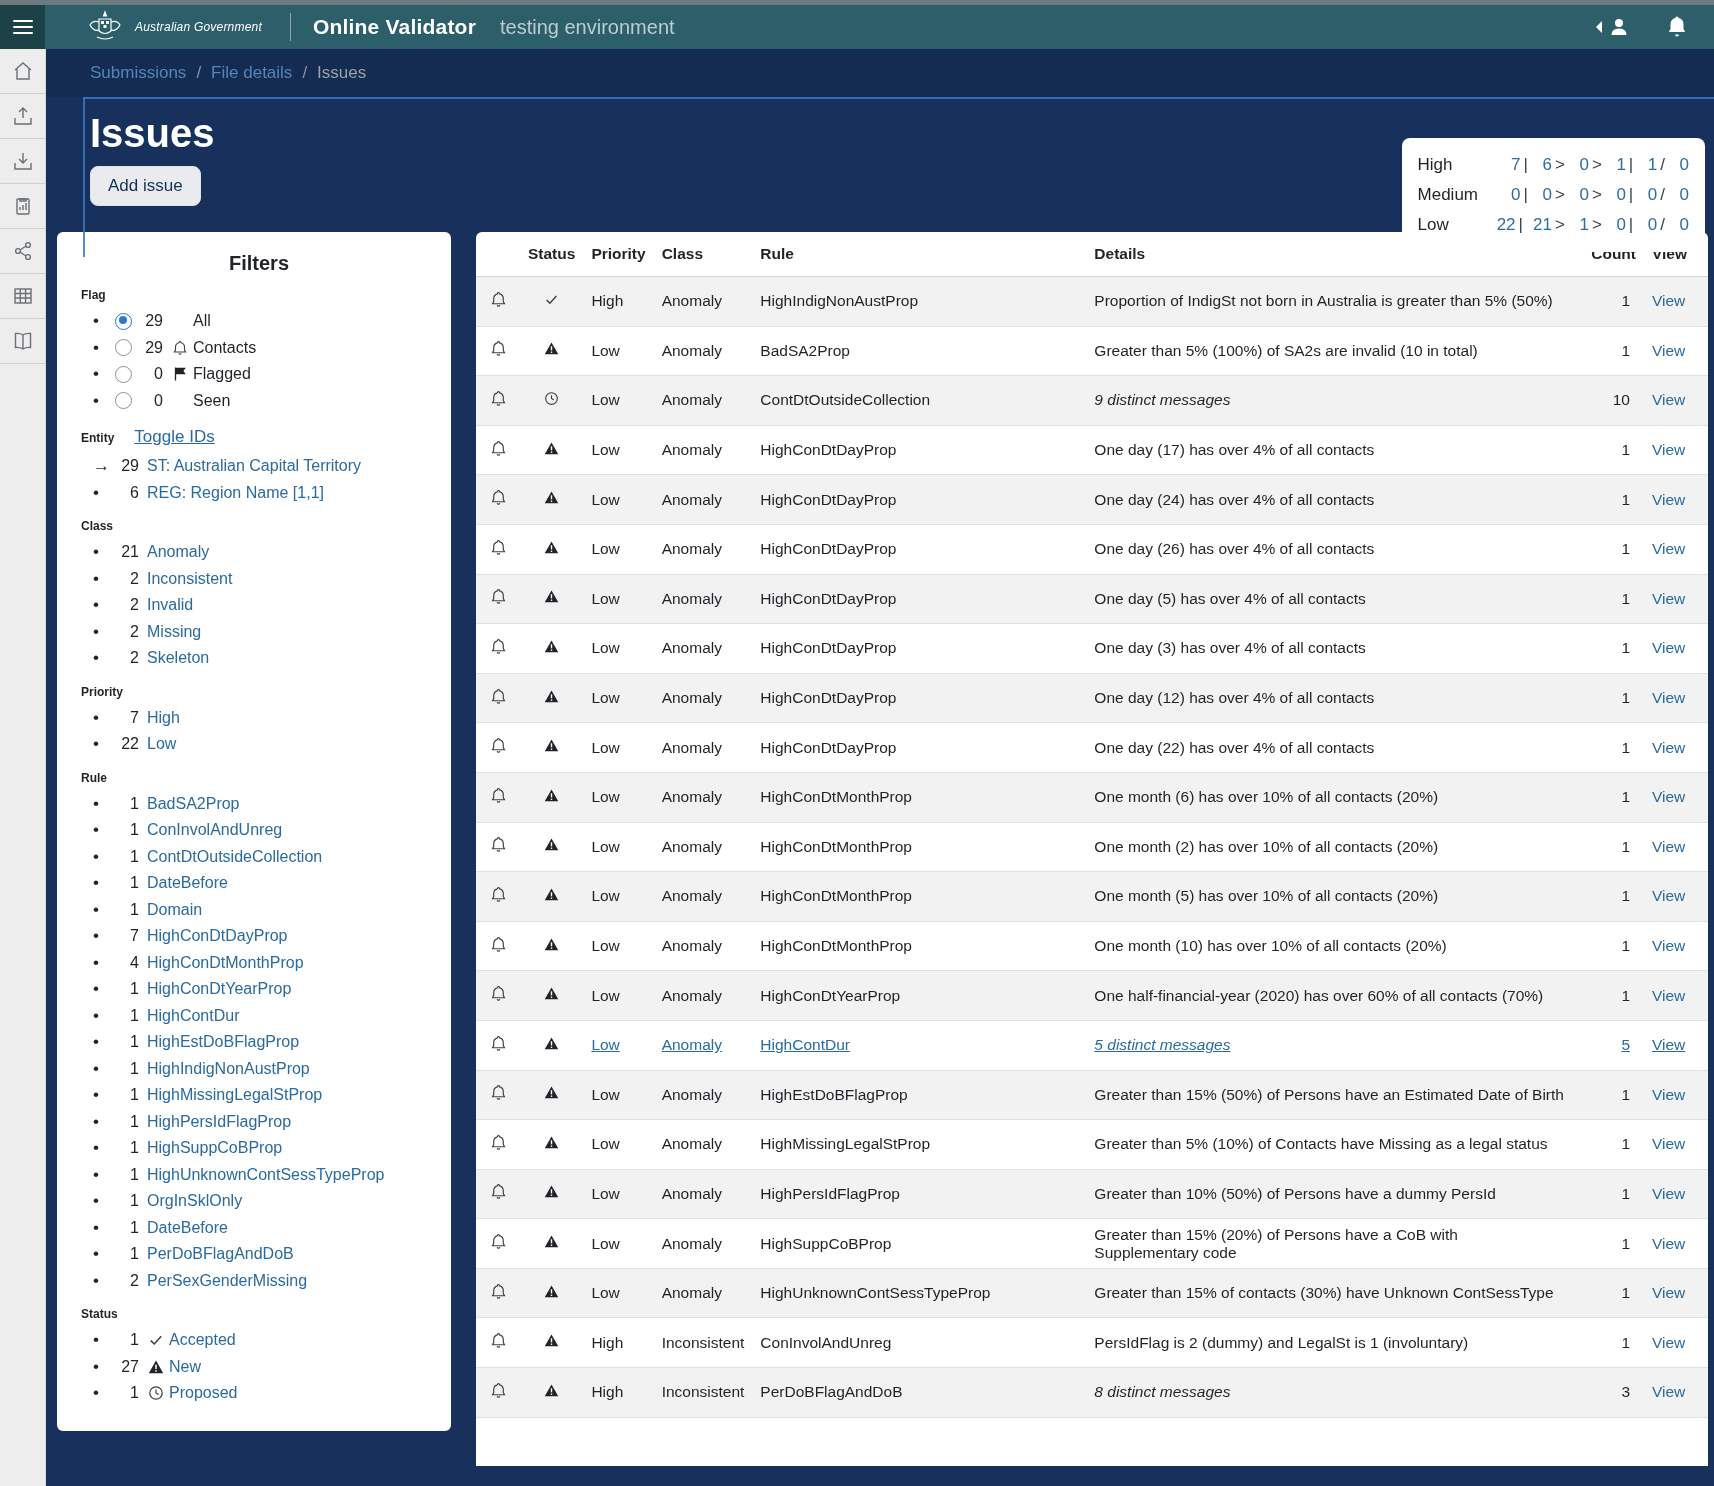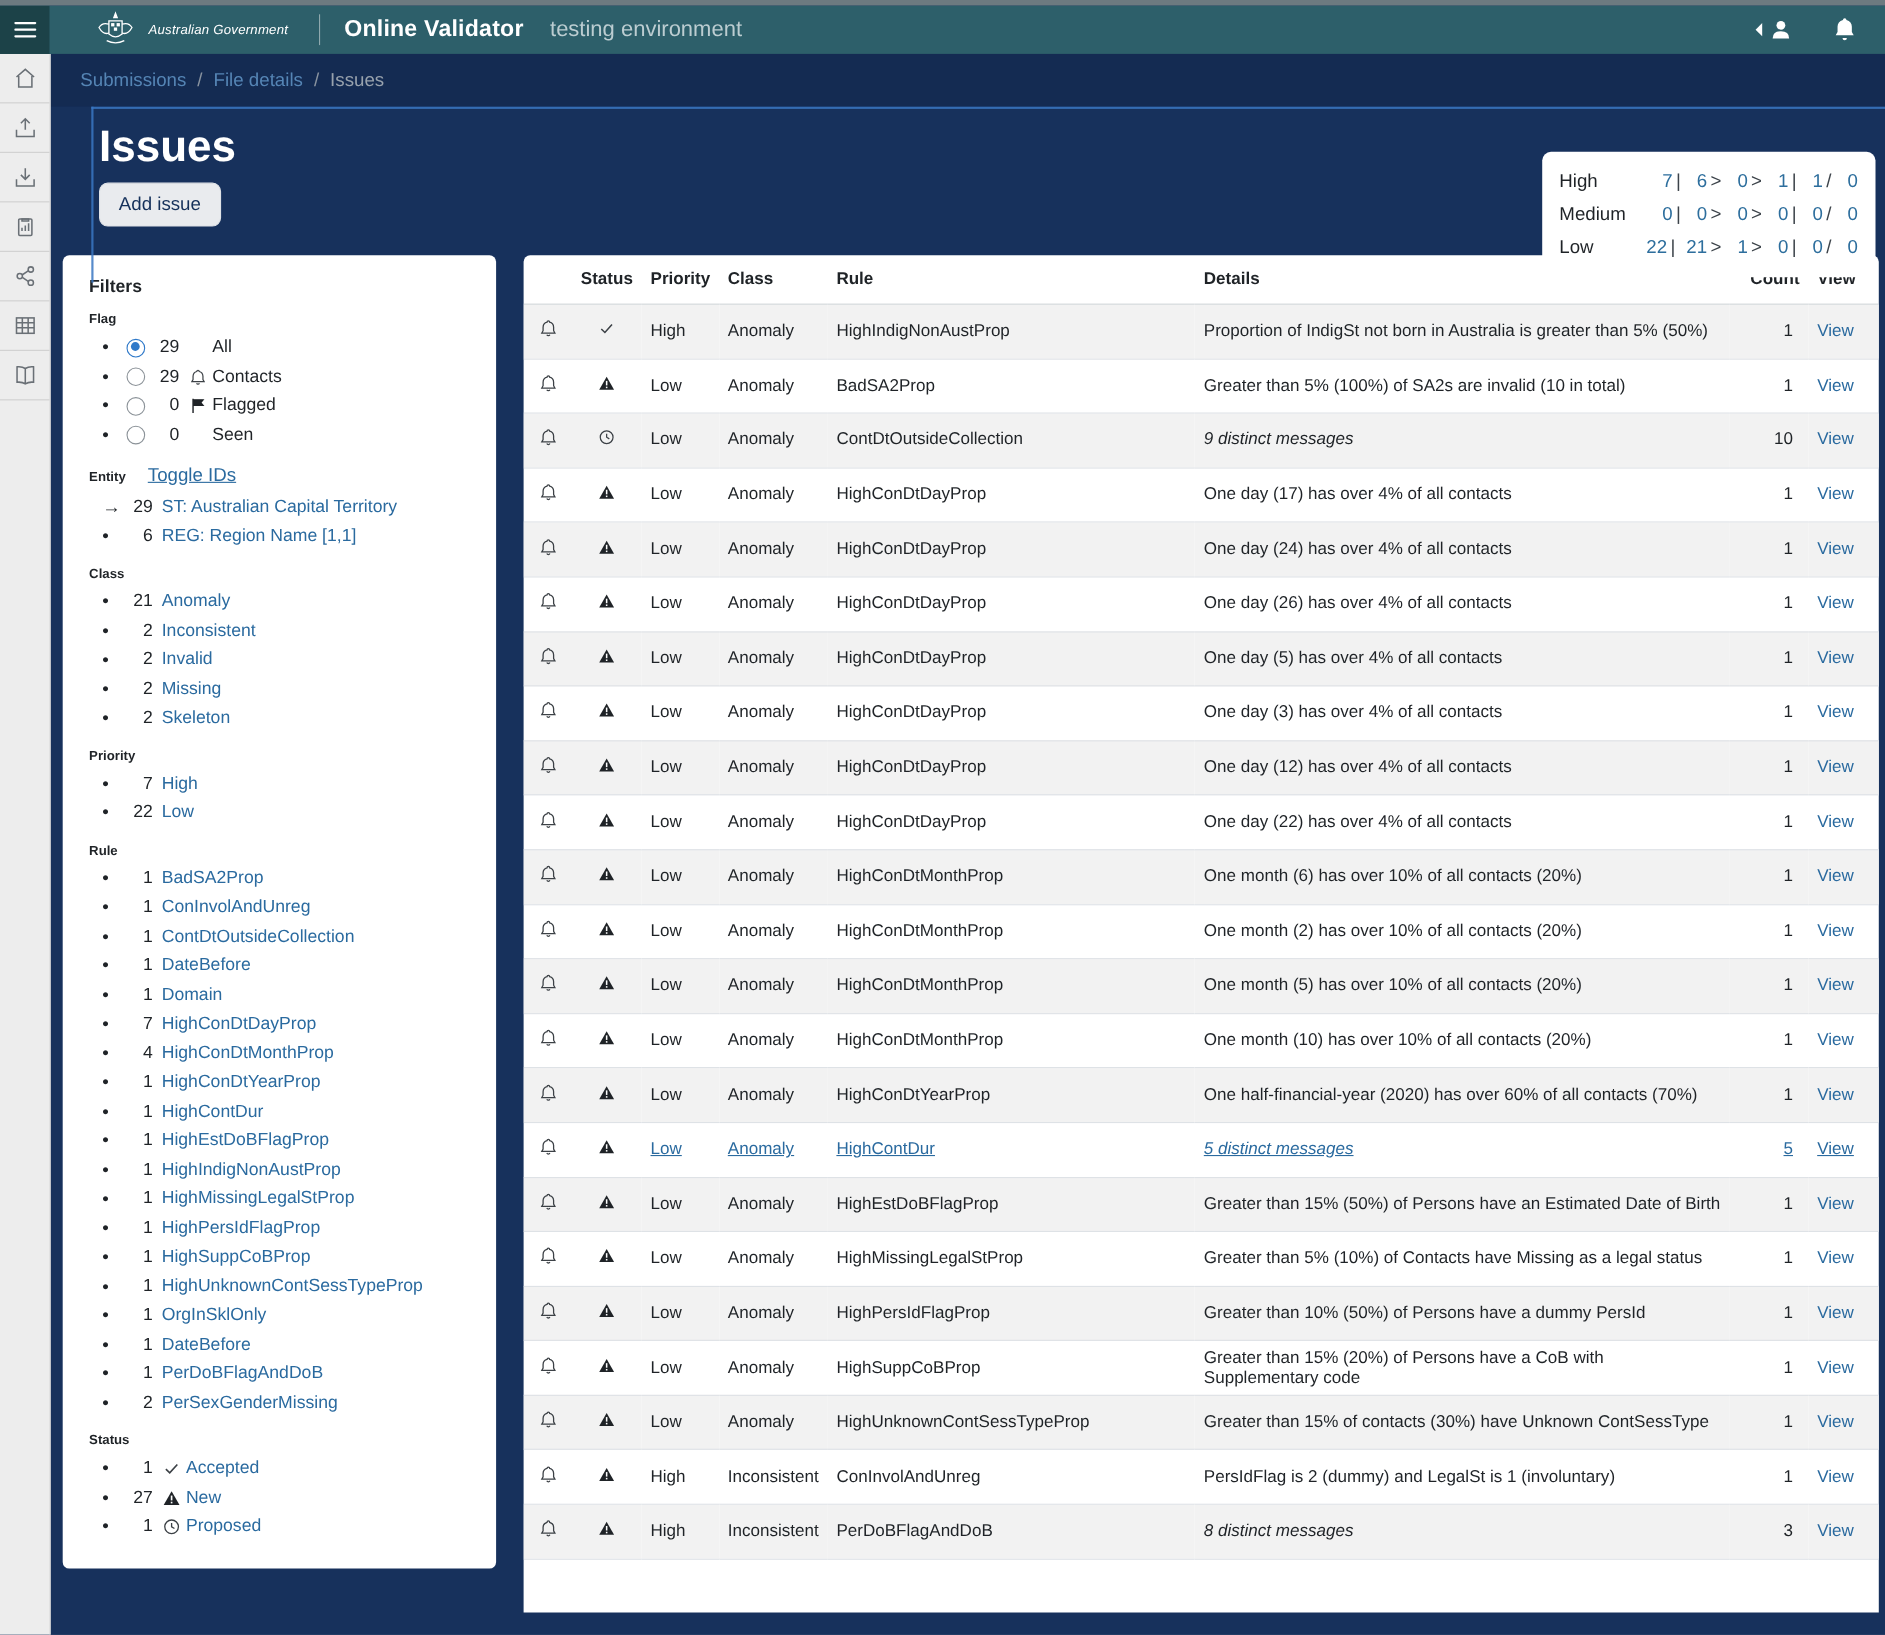--- a/index.html
+++ b/index.html
@@ -16,21 +16,21 @@
   .appbar .vline{width:1px;height:28px;background:#8fa9ae;margin:0 22px 0 28px;}
   .apptitle{color:#fff;font-size:21px;font-weight:700;letter-spacing:.2px;}
   .appenv{color:#bccdd1;font-size:20px;margin-left:24px;}
   .appbar-right{margin-left:auto;display:flex;align-items:center;gap:36px;padding-right:26px;}
   .appbar-right .grp{display:flex;align-items:center;gap:4px;cursor:pointer;}
   
   .rail{position:absolute;left:0;top:49px;bottom:0;width:45px;background:#ededed;border-right:1px solid #d7d7d7;z-index:20;}
   .rail .cell{height:44px;display:flex;align-items:center;justify-content:center;border-bottom:1px solid #cfcfcf;cursor:pointer;}
   .rail svg{stroke:#6a7076;fill:none;stroke-width:1.4;}
   
-  .crumbbar{position:absolute;left:45px;right:0;top:49px;height:48px;background:#142b52;display:flex;align-items:center;padding-left:28px;font-size:17px;}
+  .crumbbar{position:absolute;left:45px;right:0;top:49px;height:48px;background:#142b52;display:flex;align-items:center;padding-left:45px;font-size:17px;}
   .crumbbar a{color:#5585b5;text-decoration:none;cursor:pointer;}
   .crumbbar .sep{color:#8a94a0;margin:0 10px;}
   .crumbbar .cur{color:#98a2ad;}
   
   .mainwrap{position:absolute;left:45px;right:0;top:97px;bottom:0;background:#17315c;}
   .focus-top{position:absolute;left:38px;top:0;right:0;height:2px;background:#3a77c2;opacity:.85;}
   .focus-left{position:absolute;left:38px;top:0;width:2px;height:160px;background:#3a77c2;opacity:.85;}
   .pagehead{padding:10px 0 0 45px;}
   .pagetitle{color:#fff;font-size:40px;font-weight:700;margin:4px 0 10px 0;}
   .pagesub{color:#fff;font-size:28px;font-weight:400;margin:0 0 24px 0;}
@@ -42,21 +42,21 @@
   .stat-label{width:72px;color:#1f2327;}
   .stat-vals{margin-left:auto;display:flex;align-items:center;}
   .stat-vals .num{color:#2d6e9d;min-width:21px;text-align:right;}
   .stat-vals .num.w2{min-width:26px;}
   .stat-vals .sep{color:#3c434a;margin:0 3px;}
   
   .cards{display:flex;align-items:flex-start;padding:26px 6px 0 12px;gap:25px;}
   .card{background:#fff;border-radius:6px;}
   
   .filters{width:356px;flex:none;padding:18px 14px 24px 24px;}
-  .ftitle{font-size:16px;font-weight:600;margin:2px 0 12px 0;}
+  .ftitle{font-size:20px;font-weight:600;margin:2px 0 12px 0;text-align:center;}
   .fsec{margin-top:13px;}
   .fh{font-weight:700;font-size:12px;}
   .fhead{display:flex;align-items:baseline;gap:20px;margin-bottom:6px;}
   .toggle-ids{color:#2a6a9f;font-size:17px;text-decoration:underline;cursor:pointer;}
   ul.flist{list-style:none;margin:2px 0 0 0;padding:0 0 0 12px;}
   ul.flist li{display:flex;align-items:center;line-height:26.5px;font-size:16px;}
   .mk{width:22px;color:#1f2327;font-size:17px;flex:none;}
   .cnt{min-width:24px;text-align:right;margin-right:6px;color:#1f2327;flex:none;}
   .fico{width:22px;display:inline-flex;justify-content:center;align-items:center;flex:none;}
   .flabel{color:#1f2327;margin-left:2px;}

